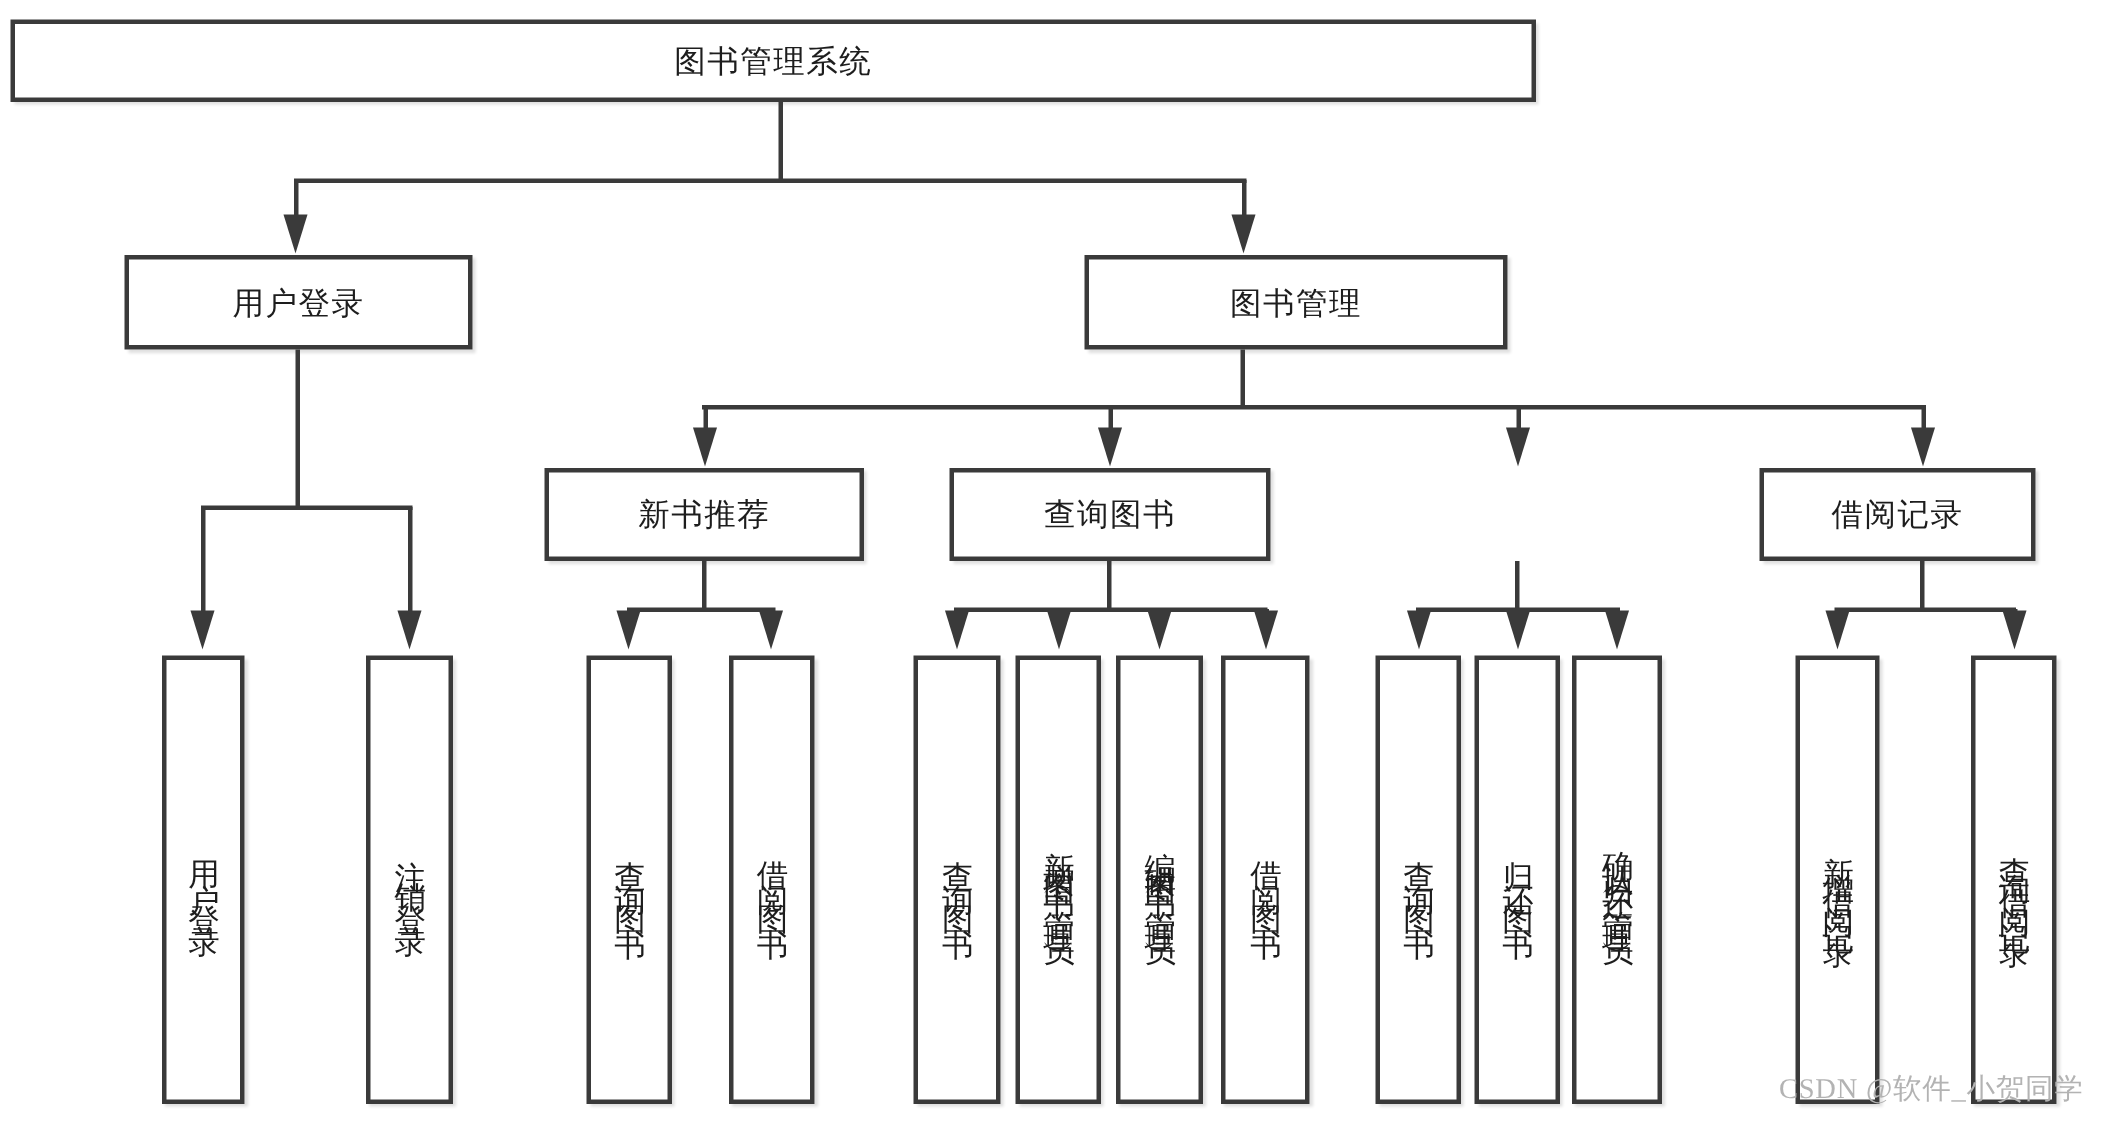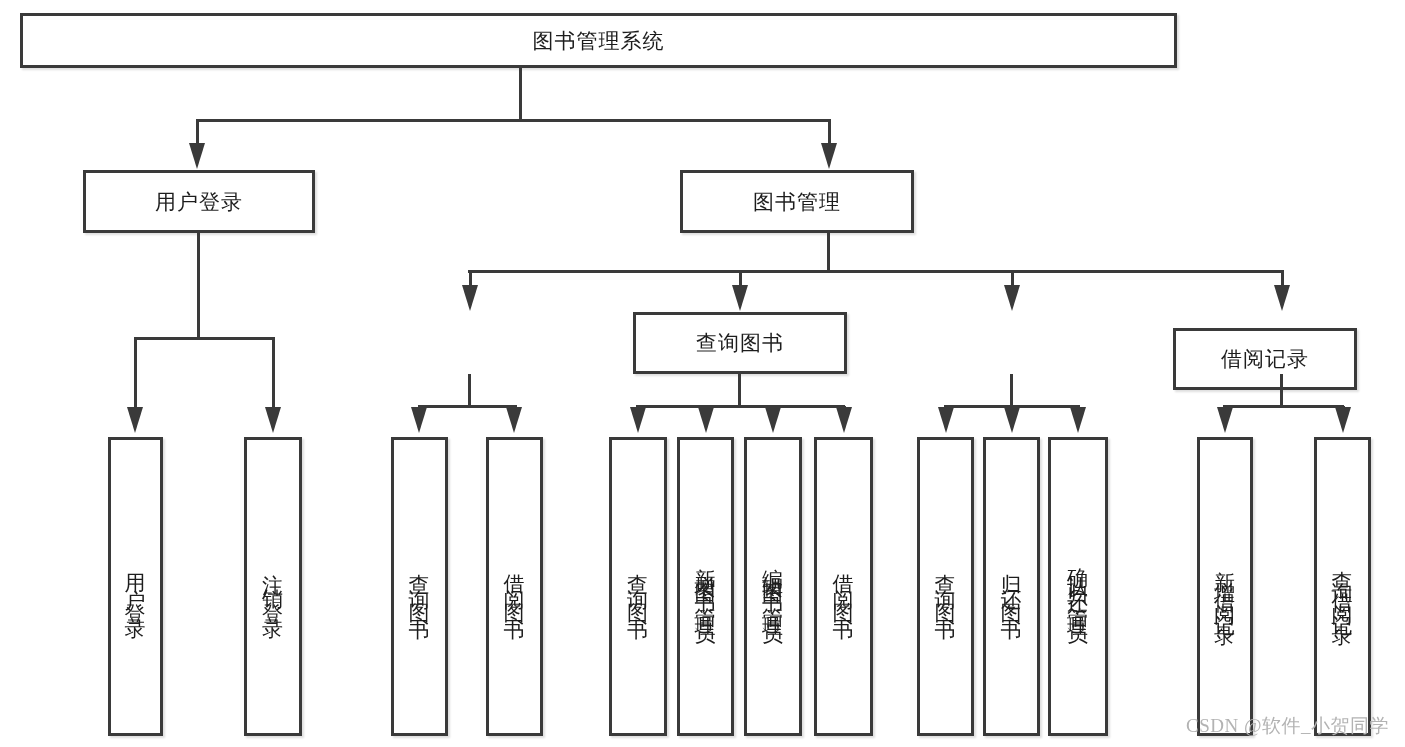--- a/index.html
+++ b/index.html
@@ -45,39 +45,39 @@
   .watermark{
     position:absolute;left:1186px;top:713px;
     font-size:19px;color:var(--wm);letter-spacing:0.5px;white-space:nowrap;z-index:5;font-family:Liberation Serif, serif;
   }
 </style>
 </head>
 <body>
 
 <div class="stage">
 
-  <div class="box" style="left:20px;top:13px;width:1157px;height:55px">
+  <div class="box" style="left:7px;top:13px;width:1017px;height:55px">
     <span class="hlabel">图书管理系统</span>
   </div>
 
   <div class="vline" style="left:519px;top:68px;height:54px"></div>
   <div class="hline" style="left:196px;top:119px;width:635px"></div>
   <div class="arrow" style="left:189px;top:120px;height:49px">
       <div class="shaft"></div>
       <div class="head"></div>
     </div>
   <div class="arrow" style="left:821px;top:120px;height:49px">
       <div class="shaft"></div>
       <div class="head"></div>
     </div>
 
   <div class="box" style="left:83px;top:170px;width:232px;height:63px">
     <span class="hlabel">用户登录</span>
   </div>
-  <div class="box" style="left:680px;top:170px;width:234px;height:63px">
+  <div class="box" style="left:723px;top:170px;width:282px;height:63px">
     <span class="hlabel">图书管理</span>
   </div>
 
   <div class="vline" style="left:197px;top:233px;height:106px"></div>
   <div class="hline" style="left:134px;top:337px;width:141px"></div>
   <div class="arrow" style="left:127px;top:338px;height:95px">
       <div class="shaft"></div>
       <div class="head"></div>
     </div>
   <div class="arrow" style="left:265px;top:338px;height:95px">
@@ -97,24 +97,27 @@
     </div>
   <div class="arrow" style="left:1004px;top:272px;height:39px">
       <div class="shaft"></div>
       <div class="head"></div>
     </div>
   <div class="arrow" style="left:1274px;top:272px;height:39px">
       <div class="shaft"></div>
       <div class="head"></div>
     </div>
 
+  <div class="box" style="left:363px;top:312px;width:213px;height:62px">
+    <span class="hlabel">新书推荐</span>
+  </div>
   <div class="box" style="left:633px;top:312px;width:214px;height:62px">
     <span class="hlabel">查询图书</span>
   </div>
-  <div class="box" style="left:1173px;top:328px;width:184px;height:62px">
+  <div class="box" style="left:1173px;top:312px;width:184px;height:62px">
     <span class="hlabel">借阅记录</span>
   </div>
 
   <div class="vline" style="left:468px;top:374px;height:33px"></div>
   <div class="hline" style="left:418px;top:405px;width:99px"></div>
   <div class="vline" style="left:738px;top:374px;height:33px"></div>
   <div class="hline" style="left:636px;top:405px;width:209px"></div>
   <div class="vline" style="left:1010px;top:374px;height:33px"></div>
   <div class="hline" style="left:944px;top:405px;width:136px"></div>
   <div class="vline" style="left:1280px;top:374px;height:33px"></div>

